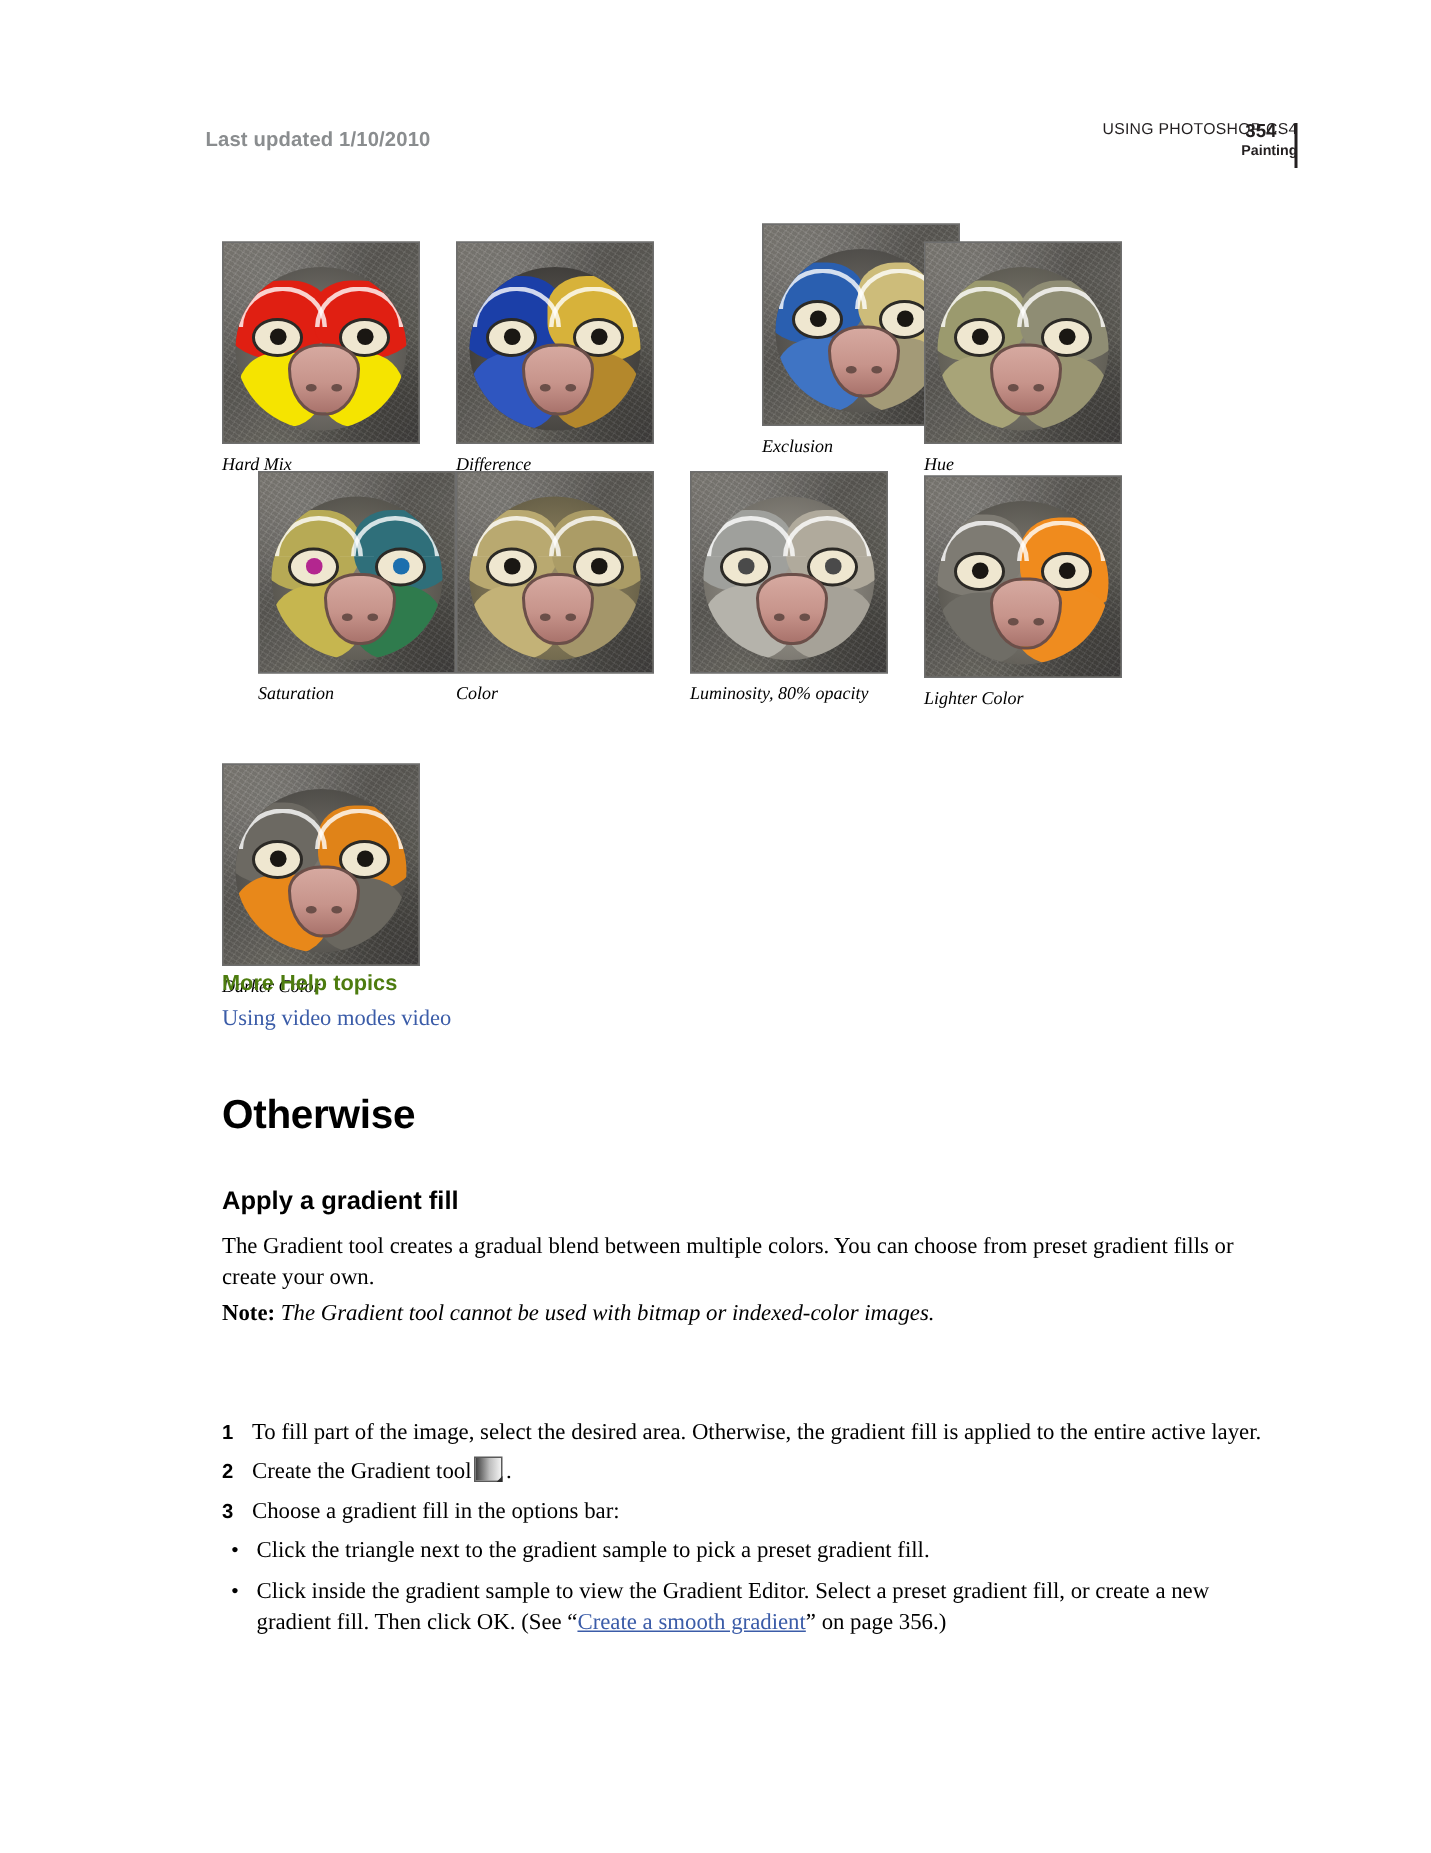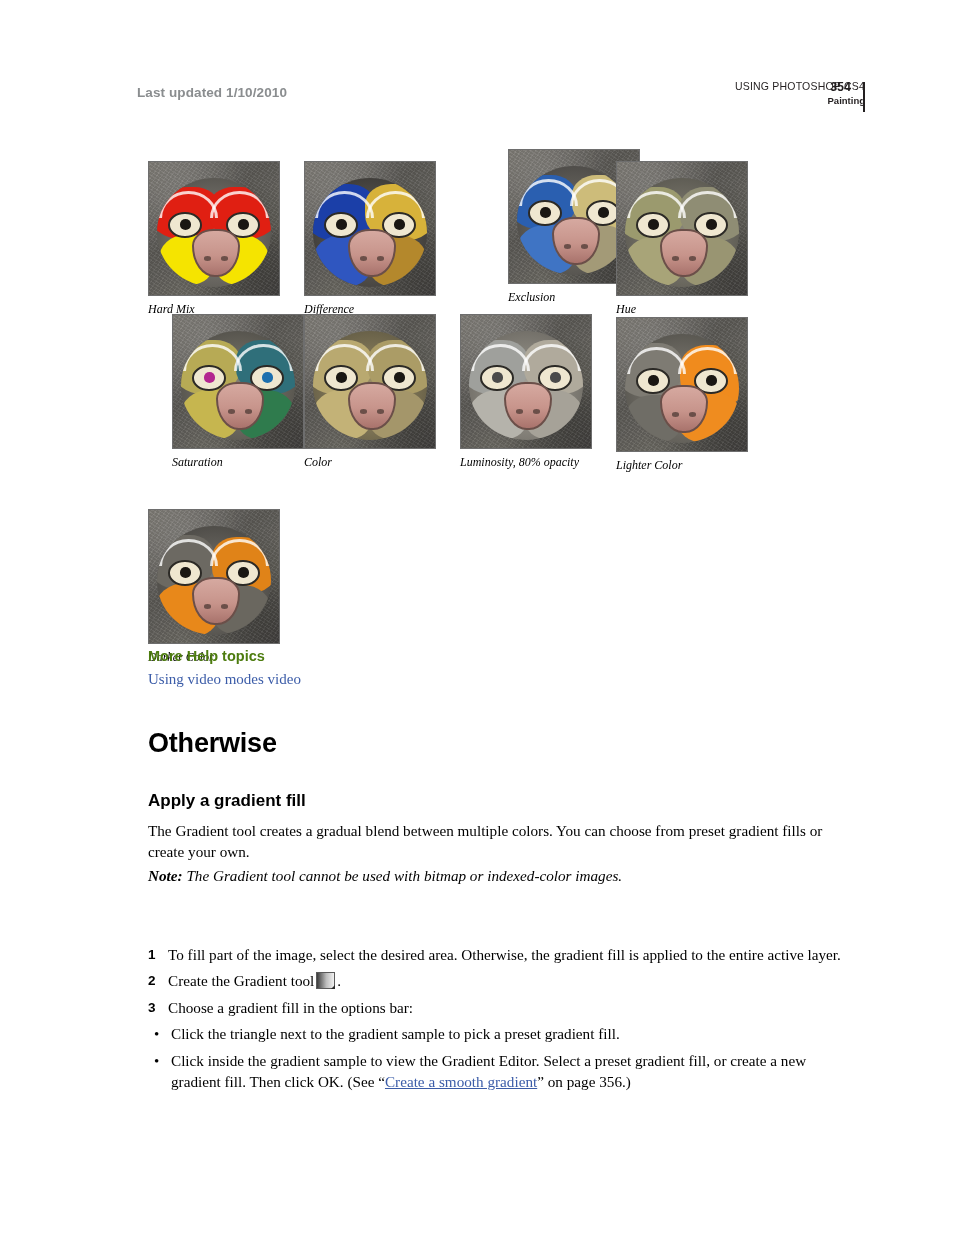--- a/index.html
+++ b/index.html
@@ -226,21 +226,20 @@
     left: 148px;
     width: 694px;
     font-family: "Liberation Serif", serif;
     font-size: 15.2px;
     line-height: 20.5px;
     color: #000;
     text-align: left;
   }
   .note-label {
     font-weight: bold;
-    font-style: italic;
     text-align: right;
   }
   .note-text { font-style: italic; }
 
   .listitem {
     position: absolute;
     font-family: "Liberation Serif", serif;
     font-size: 15.2px;
     line-height: 20.5px;
     color: #000;

